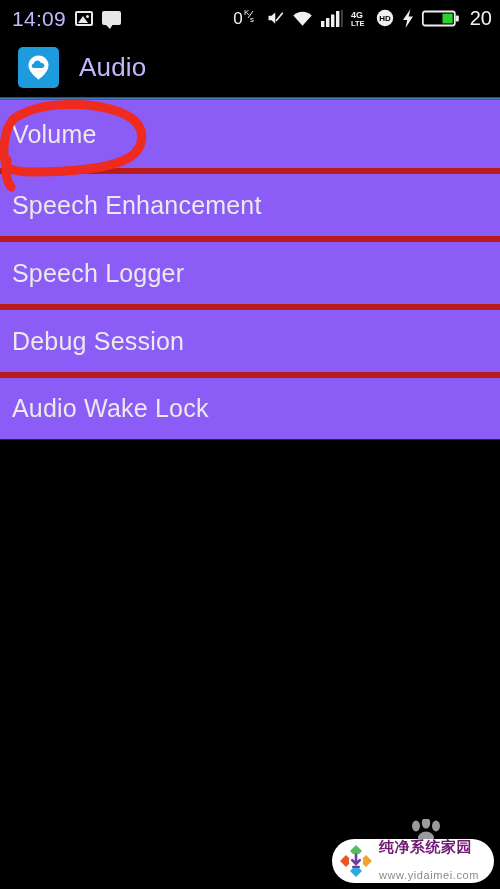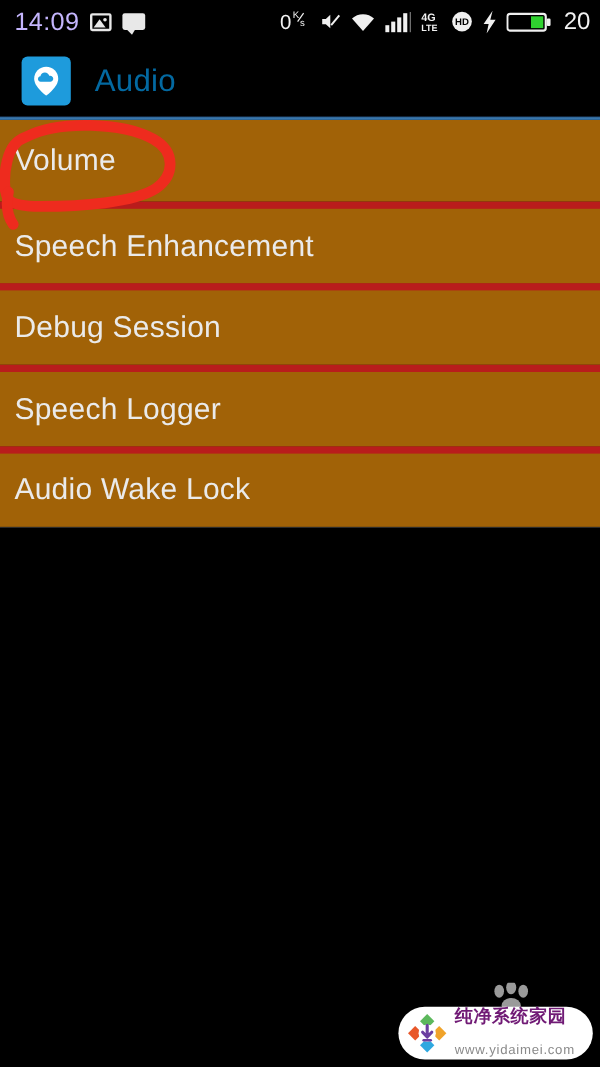--- a/index.html
+++ b/index.html
@@ -69,39 +69,39 @@
     padding-left:18px;
     background:#000;
   }
   .app-icon{
     width:41px; height:41px; border-radius:5px;
     background:#1e9bdc;
     display:flex; align-items:center; justify-content:center;
     flex:0 0 auto;
   }
   .app-title{
-    color:#0369a1; font-size:26px; margin-left:20px;
+    color:#c4b5fd; font-size:26px; margin-left:20px;
     letter-spacing:0.2px;
   }
   .header-rule{
     position:absolute; top:97px; left:0;
     width:500px; height:3px;
     background:linear-gradient(to bottom,#1b3a5c 0%, #3d7fb8 45%, #2a5c88 100%);
   }
 
   
   .list{
     position:absolute; top:100px; left:0; width:500px;
   }
   .list-row{
     position:relative;
     height:68px;
     display:flex; align-items:center;
     padding-left:12px;
-    background:#a16207;
+    background:#8b5cf6;
   }
   .list-row + .list-row{ border-top:6px solid #b91c1c; }
   .list-row:last-child{ border-bottom:1px solid #2b2b2b; }
   .row-label{
     color:#eaeaea; font-size:25px; letter-spacing:0.2px;
   }
 
   
   .annotation{
     position:absolute; top:94px; left:-6px;
@@ -215,24 +215,24 @@
   <div class="header-rule"></div>
 
   <div class="list">
     <div class="list-row">
       <span class="row-label">Volume</span>
     </div>
     <div class="list-row">
       <span class="row-label">Speech Enhancement</span>
     </div>
     <div class="list-row">
+      <span class="row-label">Speech Logger</span>
+    </div>
+    <div class="list-row">
       <span class="row-label">Debug Session</span>
-    </div>
-    <div class="list-row">
-      <span class="row-label">Speech Logger</span>
     </div>
     <div class="list-row">
       <span class="row-label">Audio Wake Lock</span>
     </div>
   </div>
 
   <div class="annotation">
     <svg width="180" height="100" viewBox="0 0 180 100">
       <path d="M28 20
                C 55 6, 108 8, 134 22

